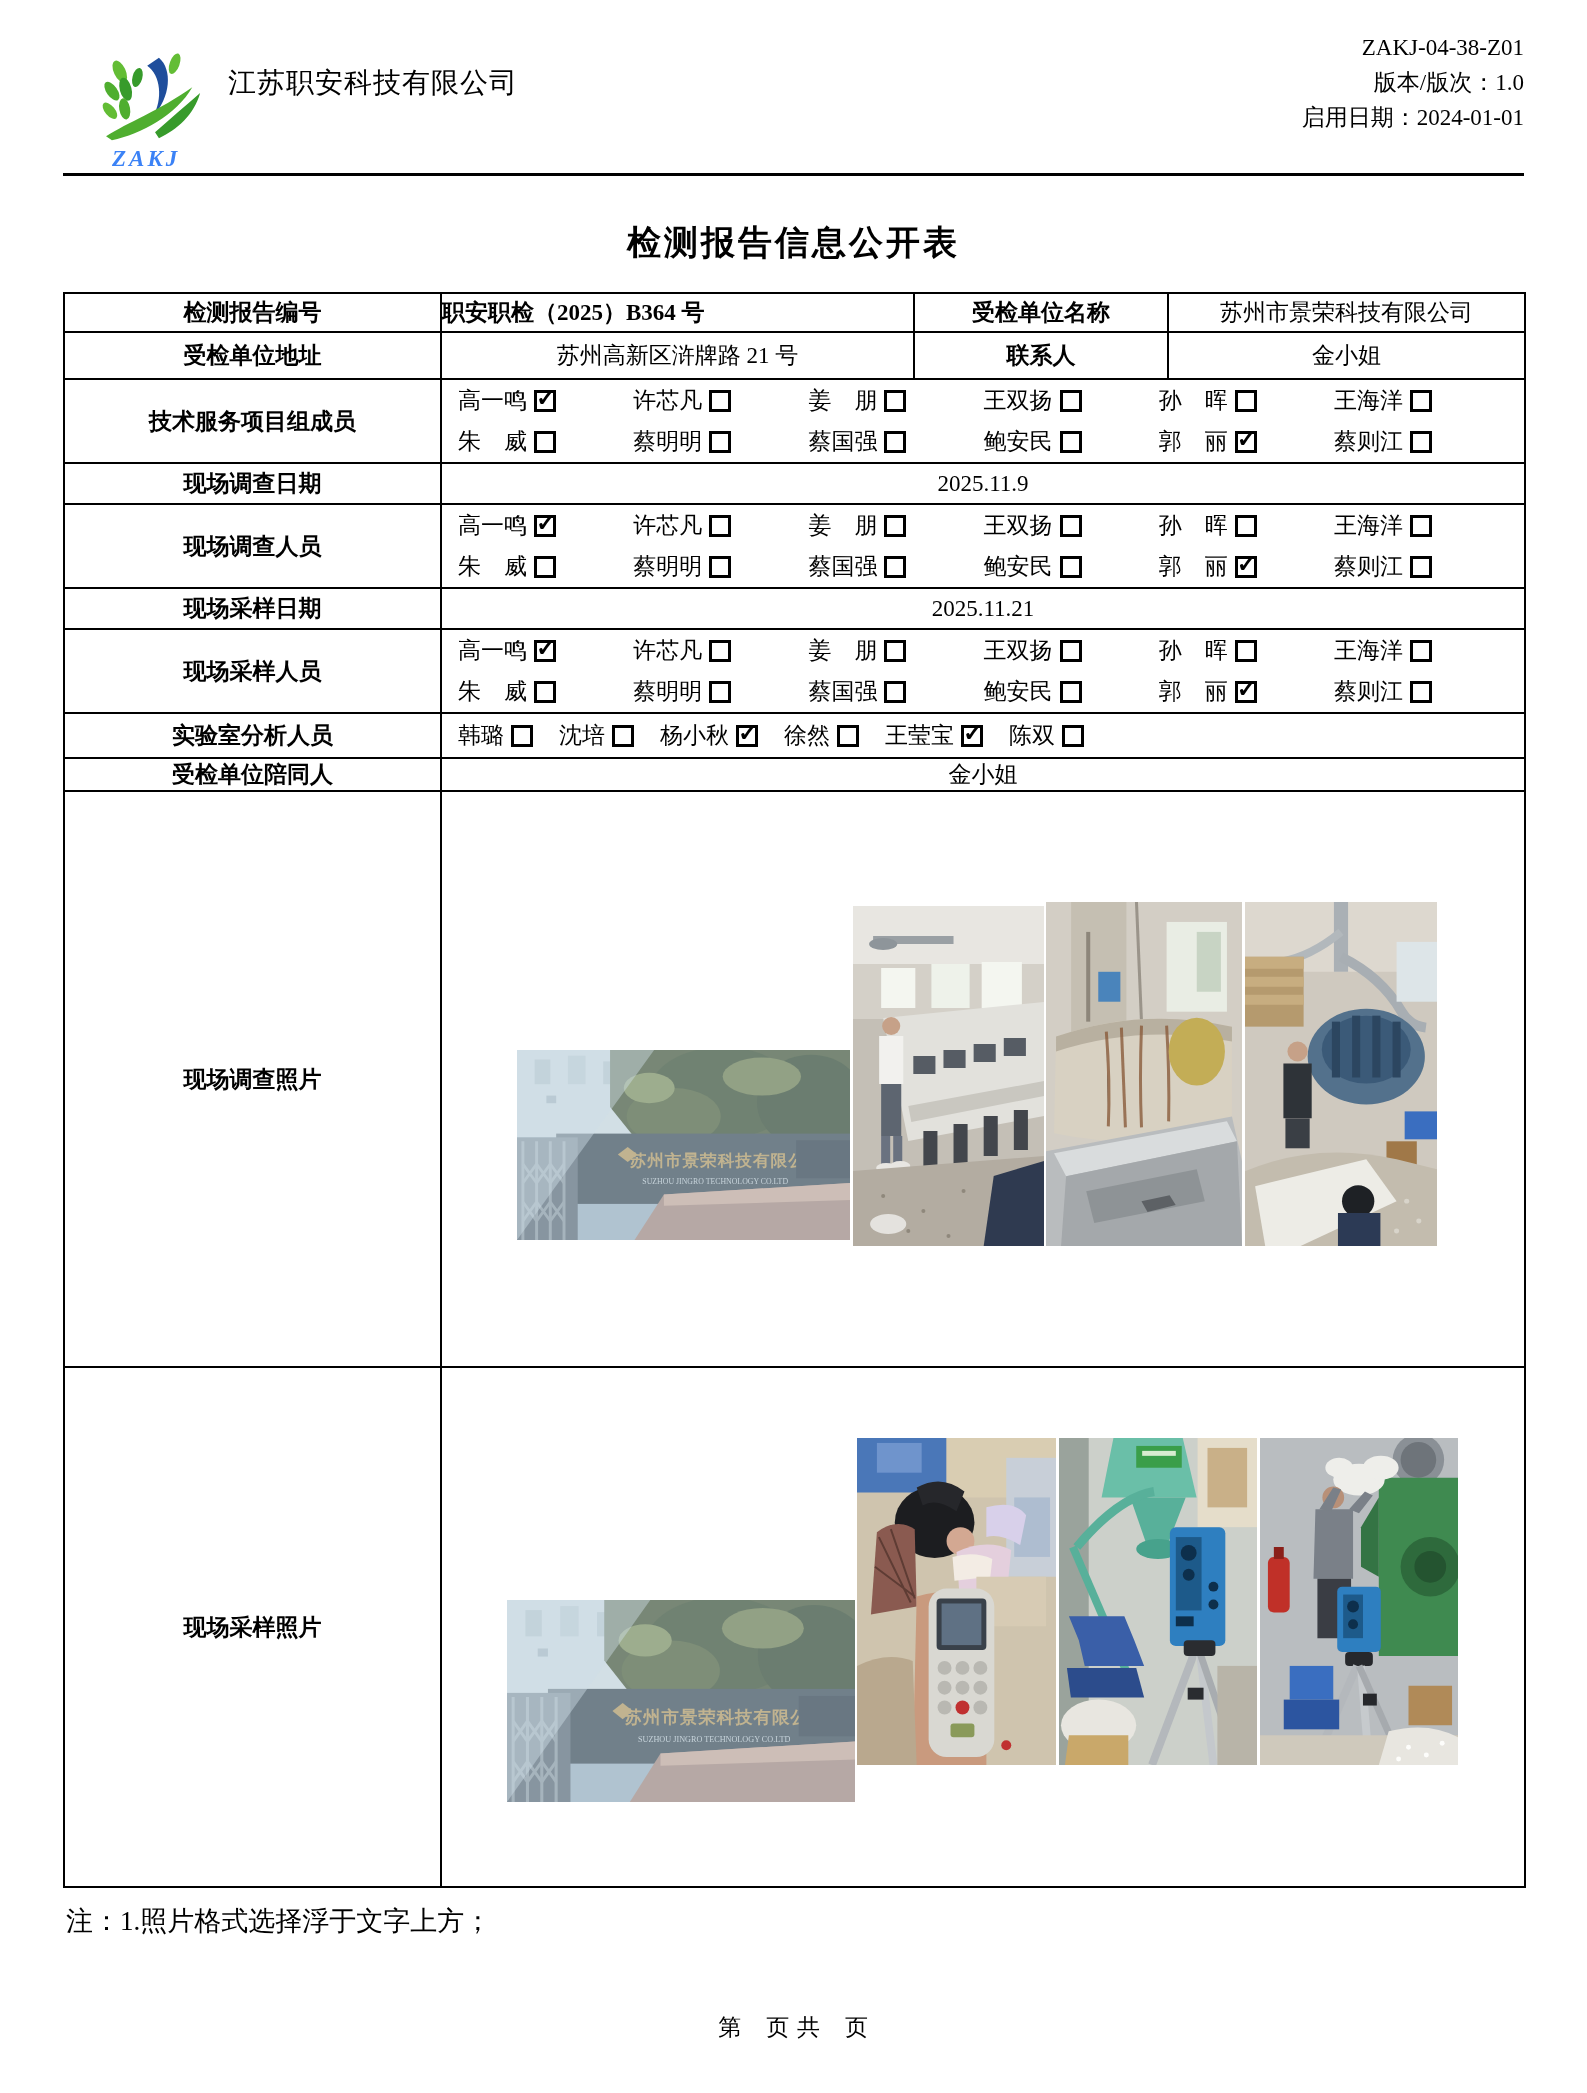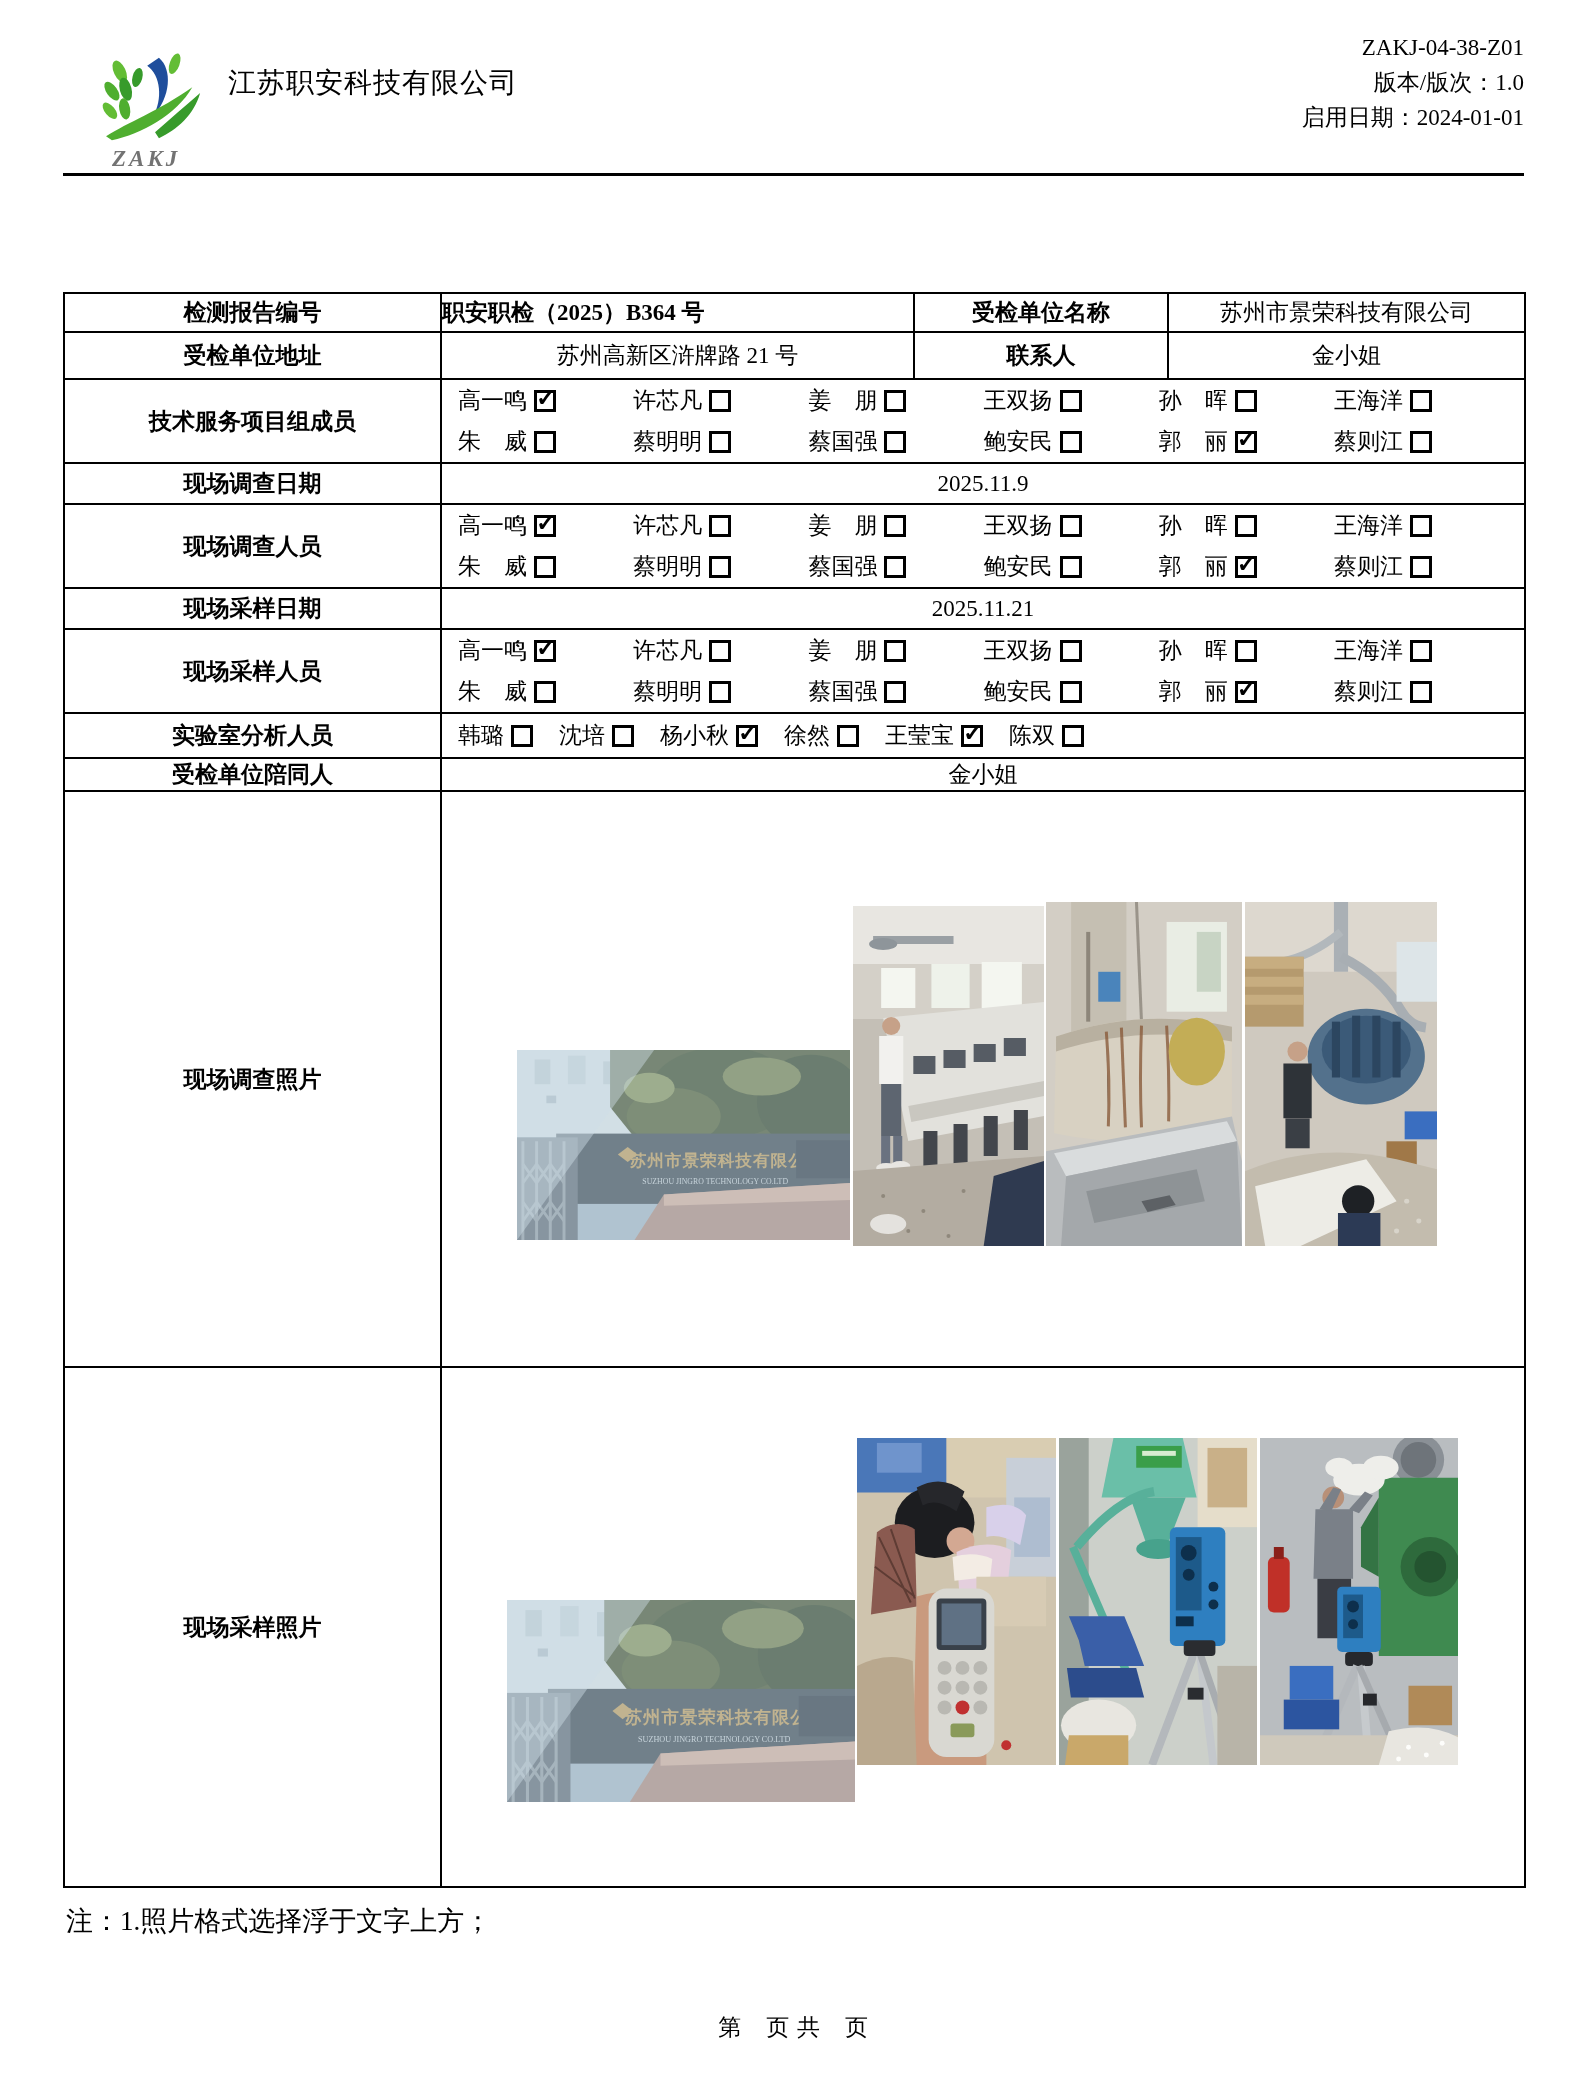--- a/index.html
+++ b/index.html
@@ -3,21 +3,21 @@
 <meta charset="utf-8">
 <style>
   html,body{margin:0;padding:0;background:#888;}
   .page{position:relative;width:1587px;height:2093px;background:#ffffff;margin:0 auto;
         font-family:"Liberation Serif","DejaVu Serif",serif;color:#000;overflow:hidden;}
   .abs{position:absolute;}
 
   
   .company-name{left:228px;top:64px;font-size:28px;letter-spacing:1px;}
   .zakj-text{left:112px;top:146px;font-size:23px;font-weight:bold;font-style:italic;
-             color:#737373;letter-spacing:3px;}
+             color:#3b82f6;letter-spacing:3px;}
   .hdr-right{right:63px;top:30px;text-align:right;font-size:23px;line-height:35px;}
   .hdr-rule{left:63px;top:173px;width:1461px;border-top:3px solid #000;}
 
   .doc-title{left:0;right:0;top:220px;text-align:center;font-size:34px;font-weight:bold;
              letter-spacing:3px;}
 
   
   table.main{position:absolute;left:63px;top:292px;border-collapse:collapse;table-layout:fixed;
              width:1461px;padding-left:33px;}
   table.main td{border:2px solid #000;font-size:23px;padding:0;overflow:hidden;}
@@ -63,20 +63,21 @@
   </div>
   <div class="abs zakj-text">ZAKJ</div>
   <div class="abs company-name">江苏职安科技有限公司</div>
   <div class="abs hdr-right">
     <div>ZAKJ-04-38-Z01</div>
     <div>版本/版次：1.0</div>
     <div>启用日期：2024-01-01</div>
   </div>
   <div class="abs hdr-rule"></div>
 
+  <div class="abs doc-title">检测报告信息公开表</div>
 
   <table class="main">
     <colgroup>
         <col style="width:377px">
         <col style="width:473px">
         <col style="width:254px">
         <col style="width:357px">
       </colgroup>
     <tbody>
         <tr style="height:39px">

